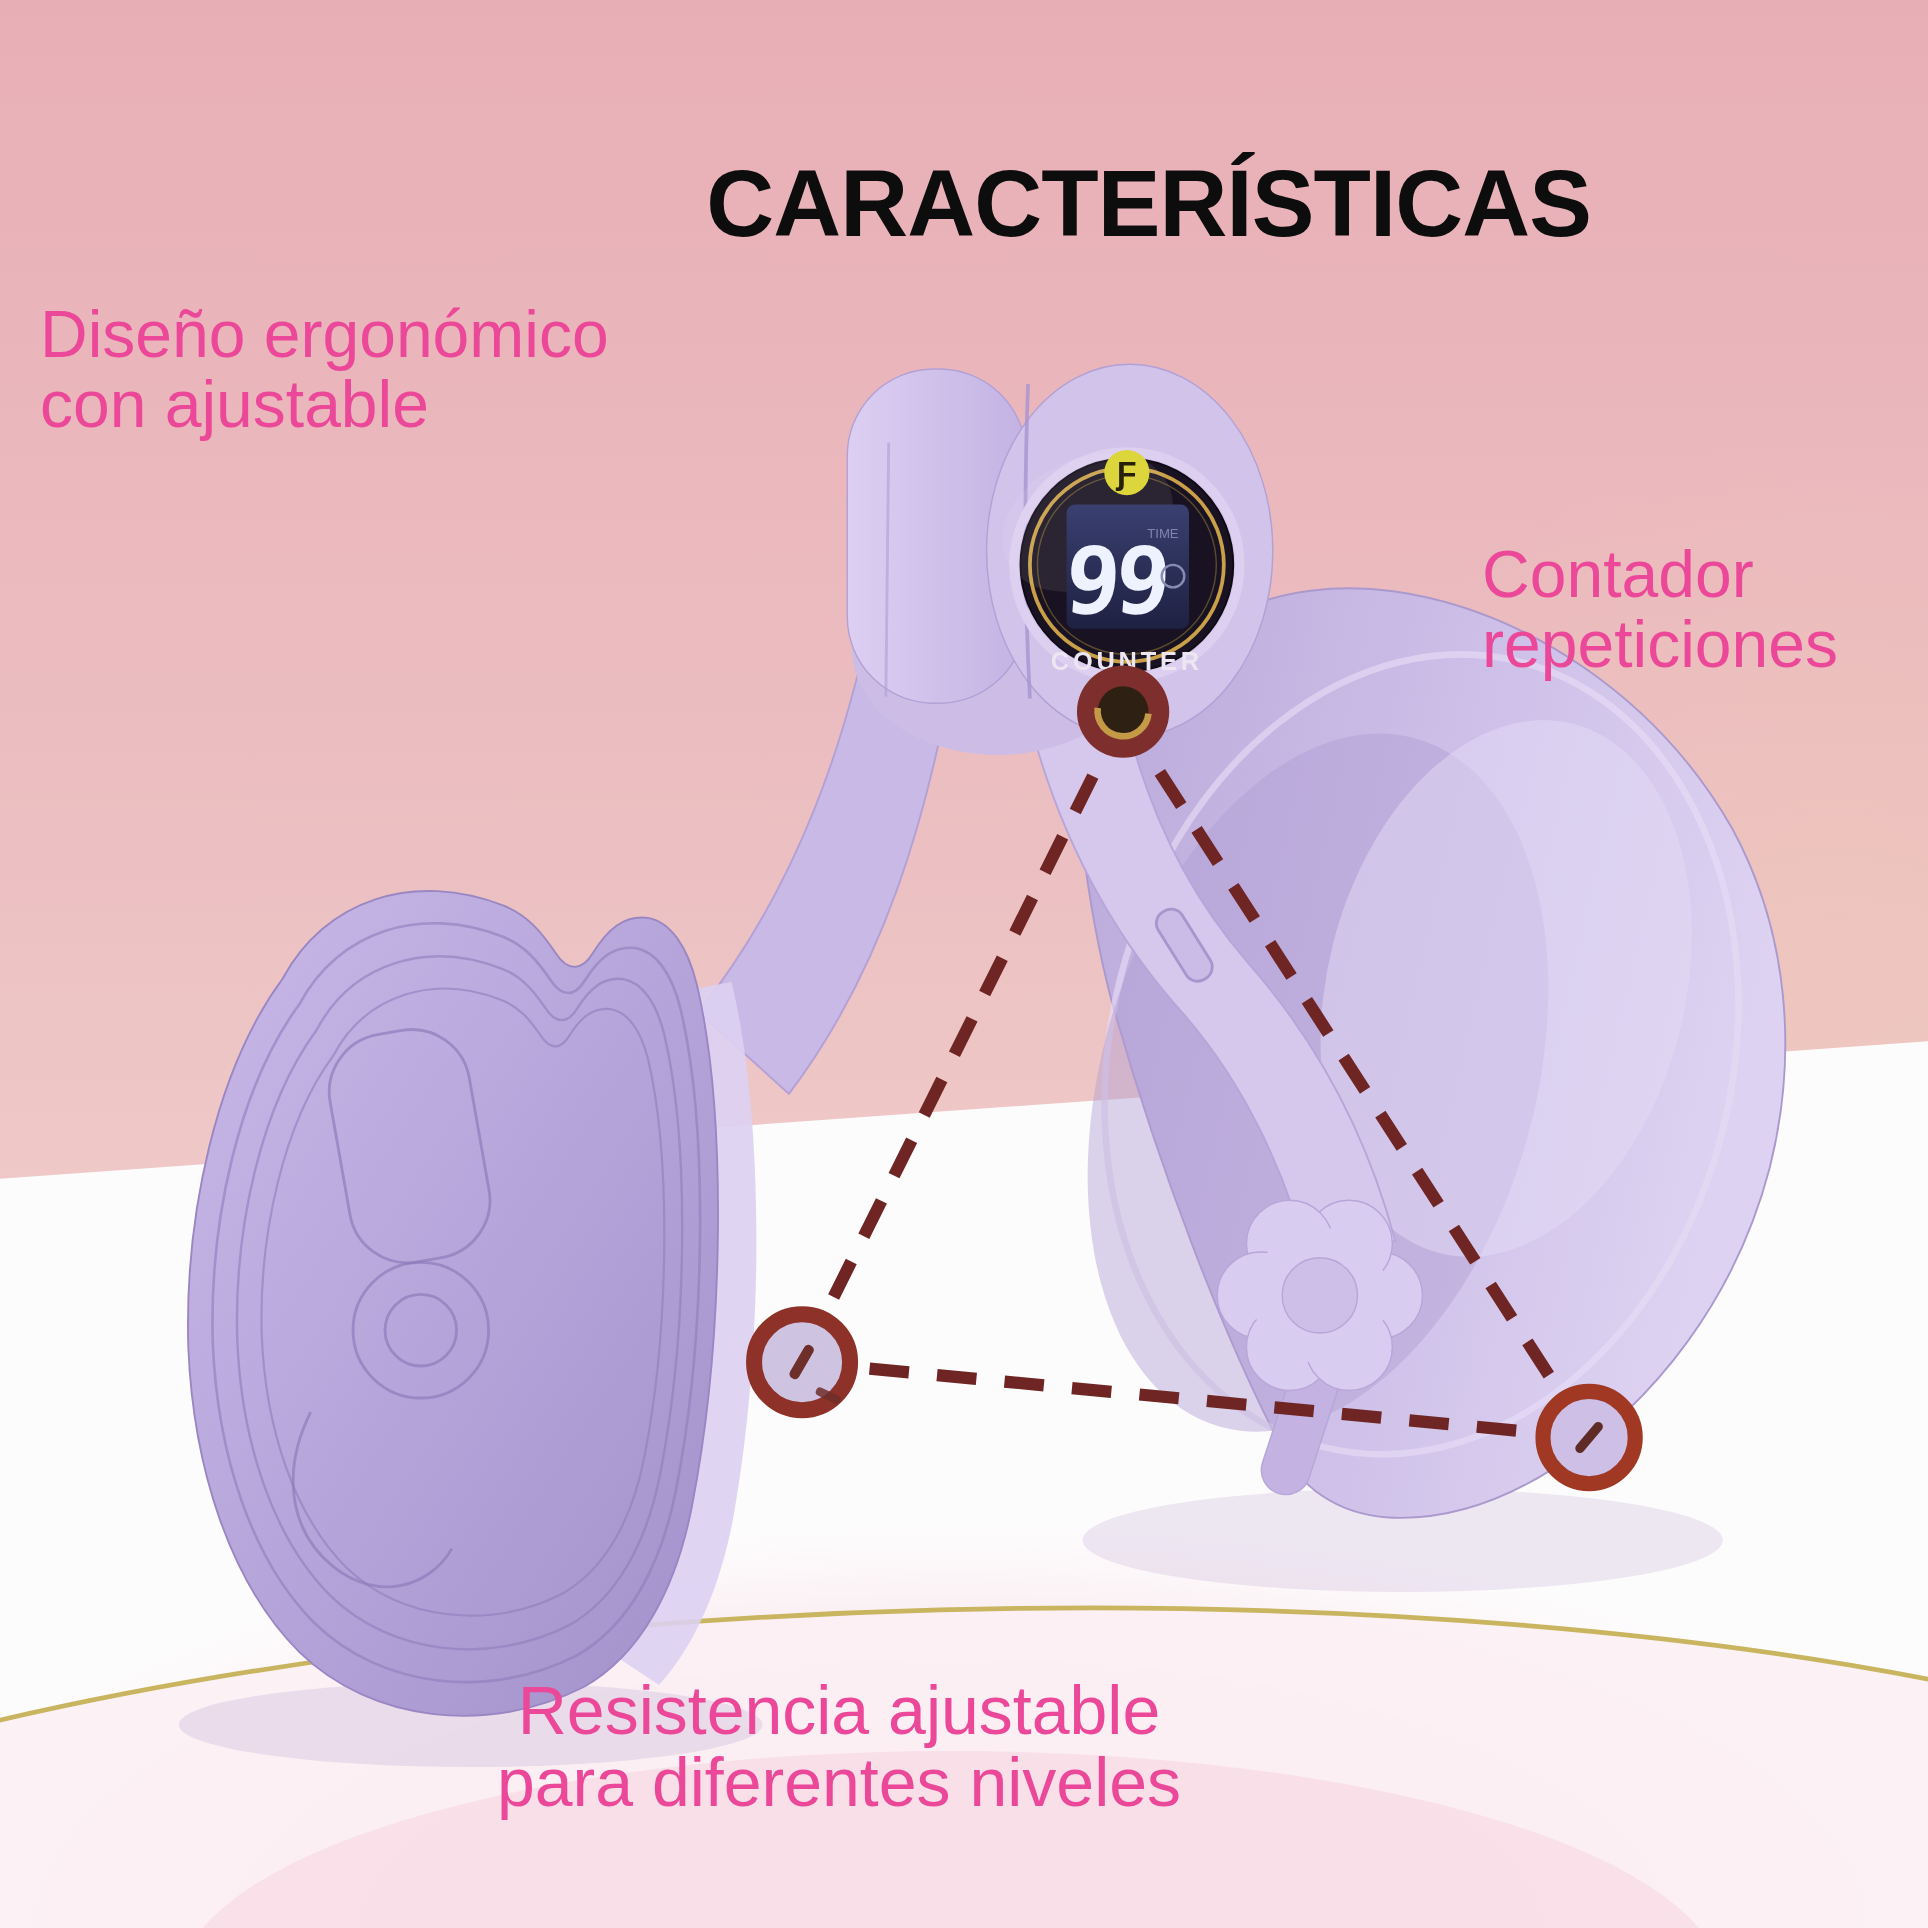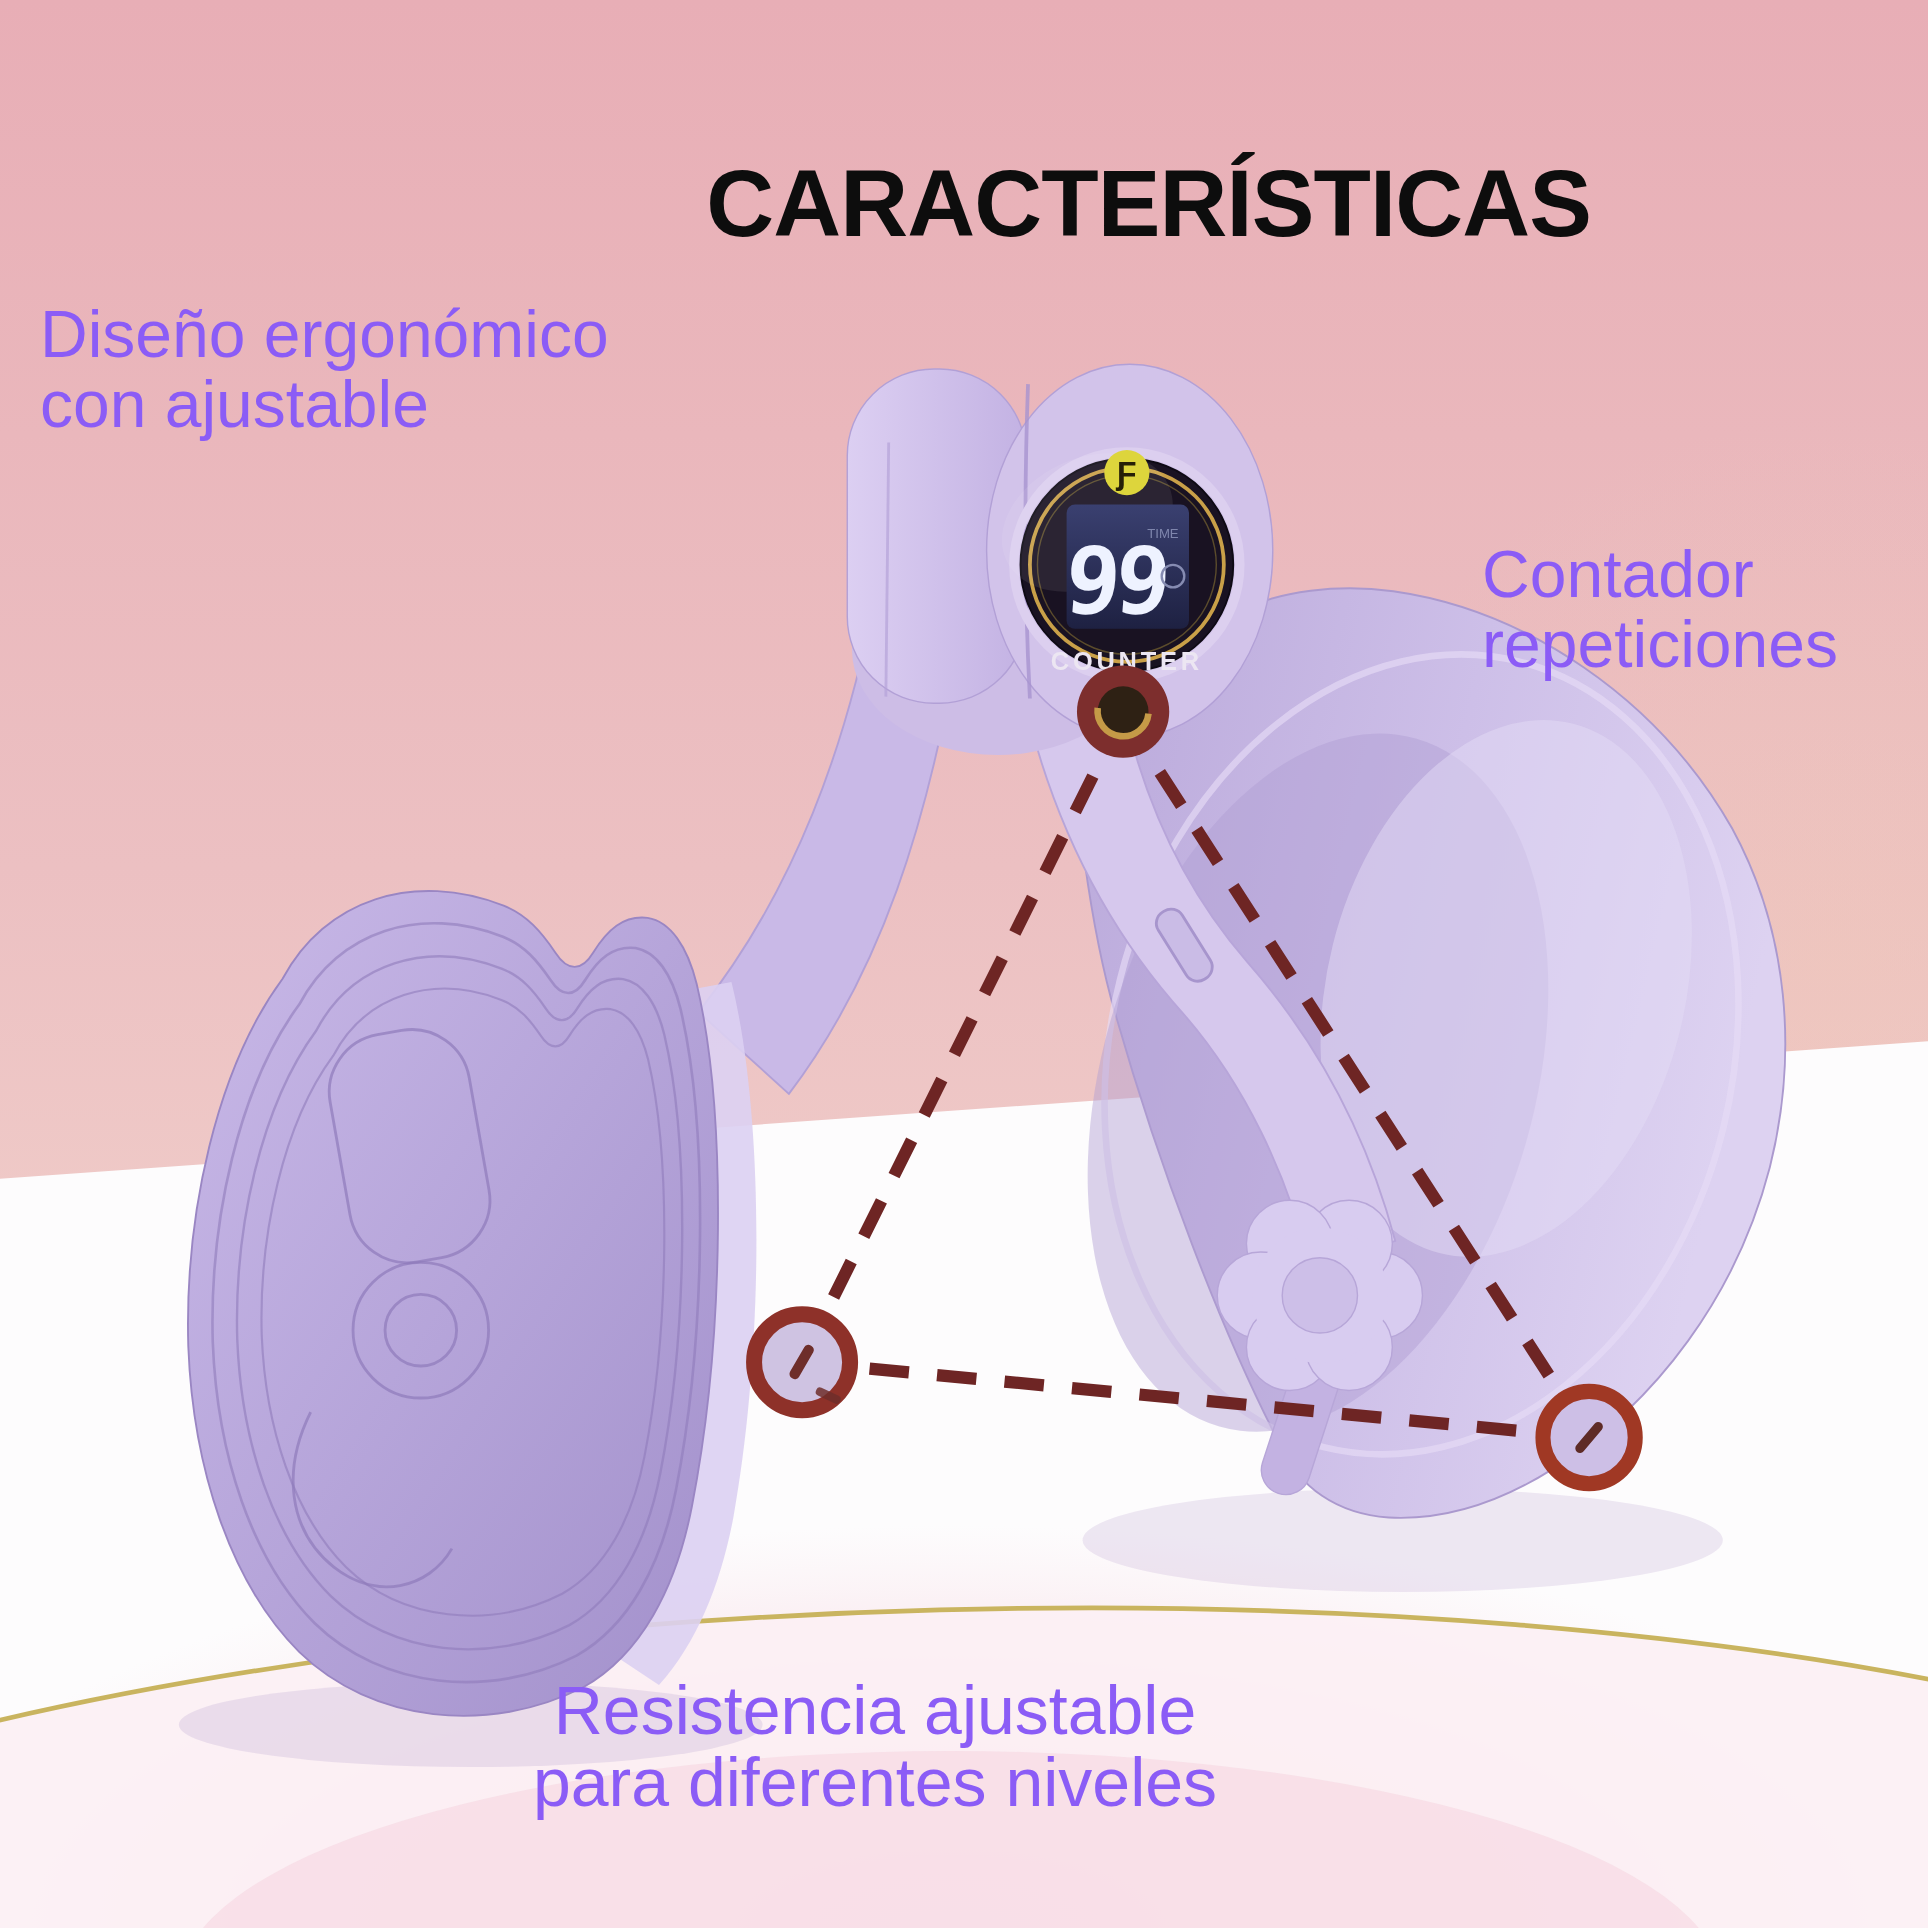--- a/index.html
+++ b/index.html
@@ -1,27 +1,27 @@
 <!DOCTYPE html>
 <html style="font-size:15px"><head>
 <meta charset="utf-8">
 <style>
   html,body{margin:0;padding:0;background:#fff;}
   .stage{position:relative;width:1928px;height:1928px;overflow:hidden;
          font-family:"Liberation Sans","DejaVu Sans",sans-serif;}
   .stage svg{position:absolute;left:0;top:0;}
-  .overlay{position:absolute;color:#8b5cf6;}
+  .overlay{position:absolute;color:#ec4899;}
   .title{left:0;top:87px;width:1591px;text-align:right;
          font-size:94px;font-weight:800;letter-spacing:-0.9px;color:#0d0d0d;
          font-family:"Liberation Sans","DejaVu Sans",sans-serif;}
   .feature{font-weight:400;line-height:70px;font-size:66px;letter-spacing:0;}
   .feature div{white-space:nowrap;}
   .f-left{left:40px;top:299px;text-align:left;}
   .f-right{right:90px;top:539px;}
-  .f-bottom{left:0;top:1674px;width:1678px;text-align:center;font-size:68px;line-height:72px;padding-left:36px;}
+  .f-bottom{left:0;top:1674px;width:1678px;text-align:center;font-size:68px;line-height:72px;}
 </style>
 </head>
 <body>
 
 <div class="stage">
 
 <svg width="1928" height="1928" viewBox="0 0 2048 2048">
   <defs>
     <linearGradient id="bgPink" x1="0" y1="0" x2="0" y2="1">
       <stop offset="0" stop-color="#e8aeb6"></stop>

